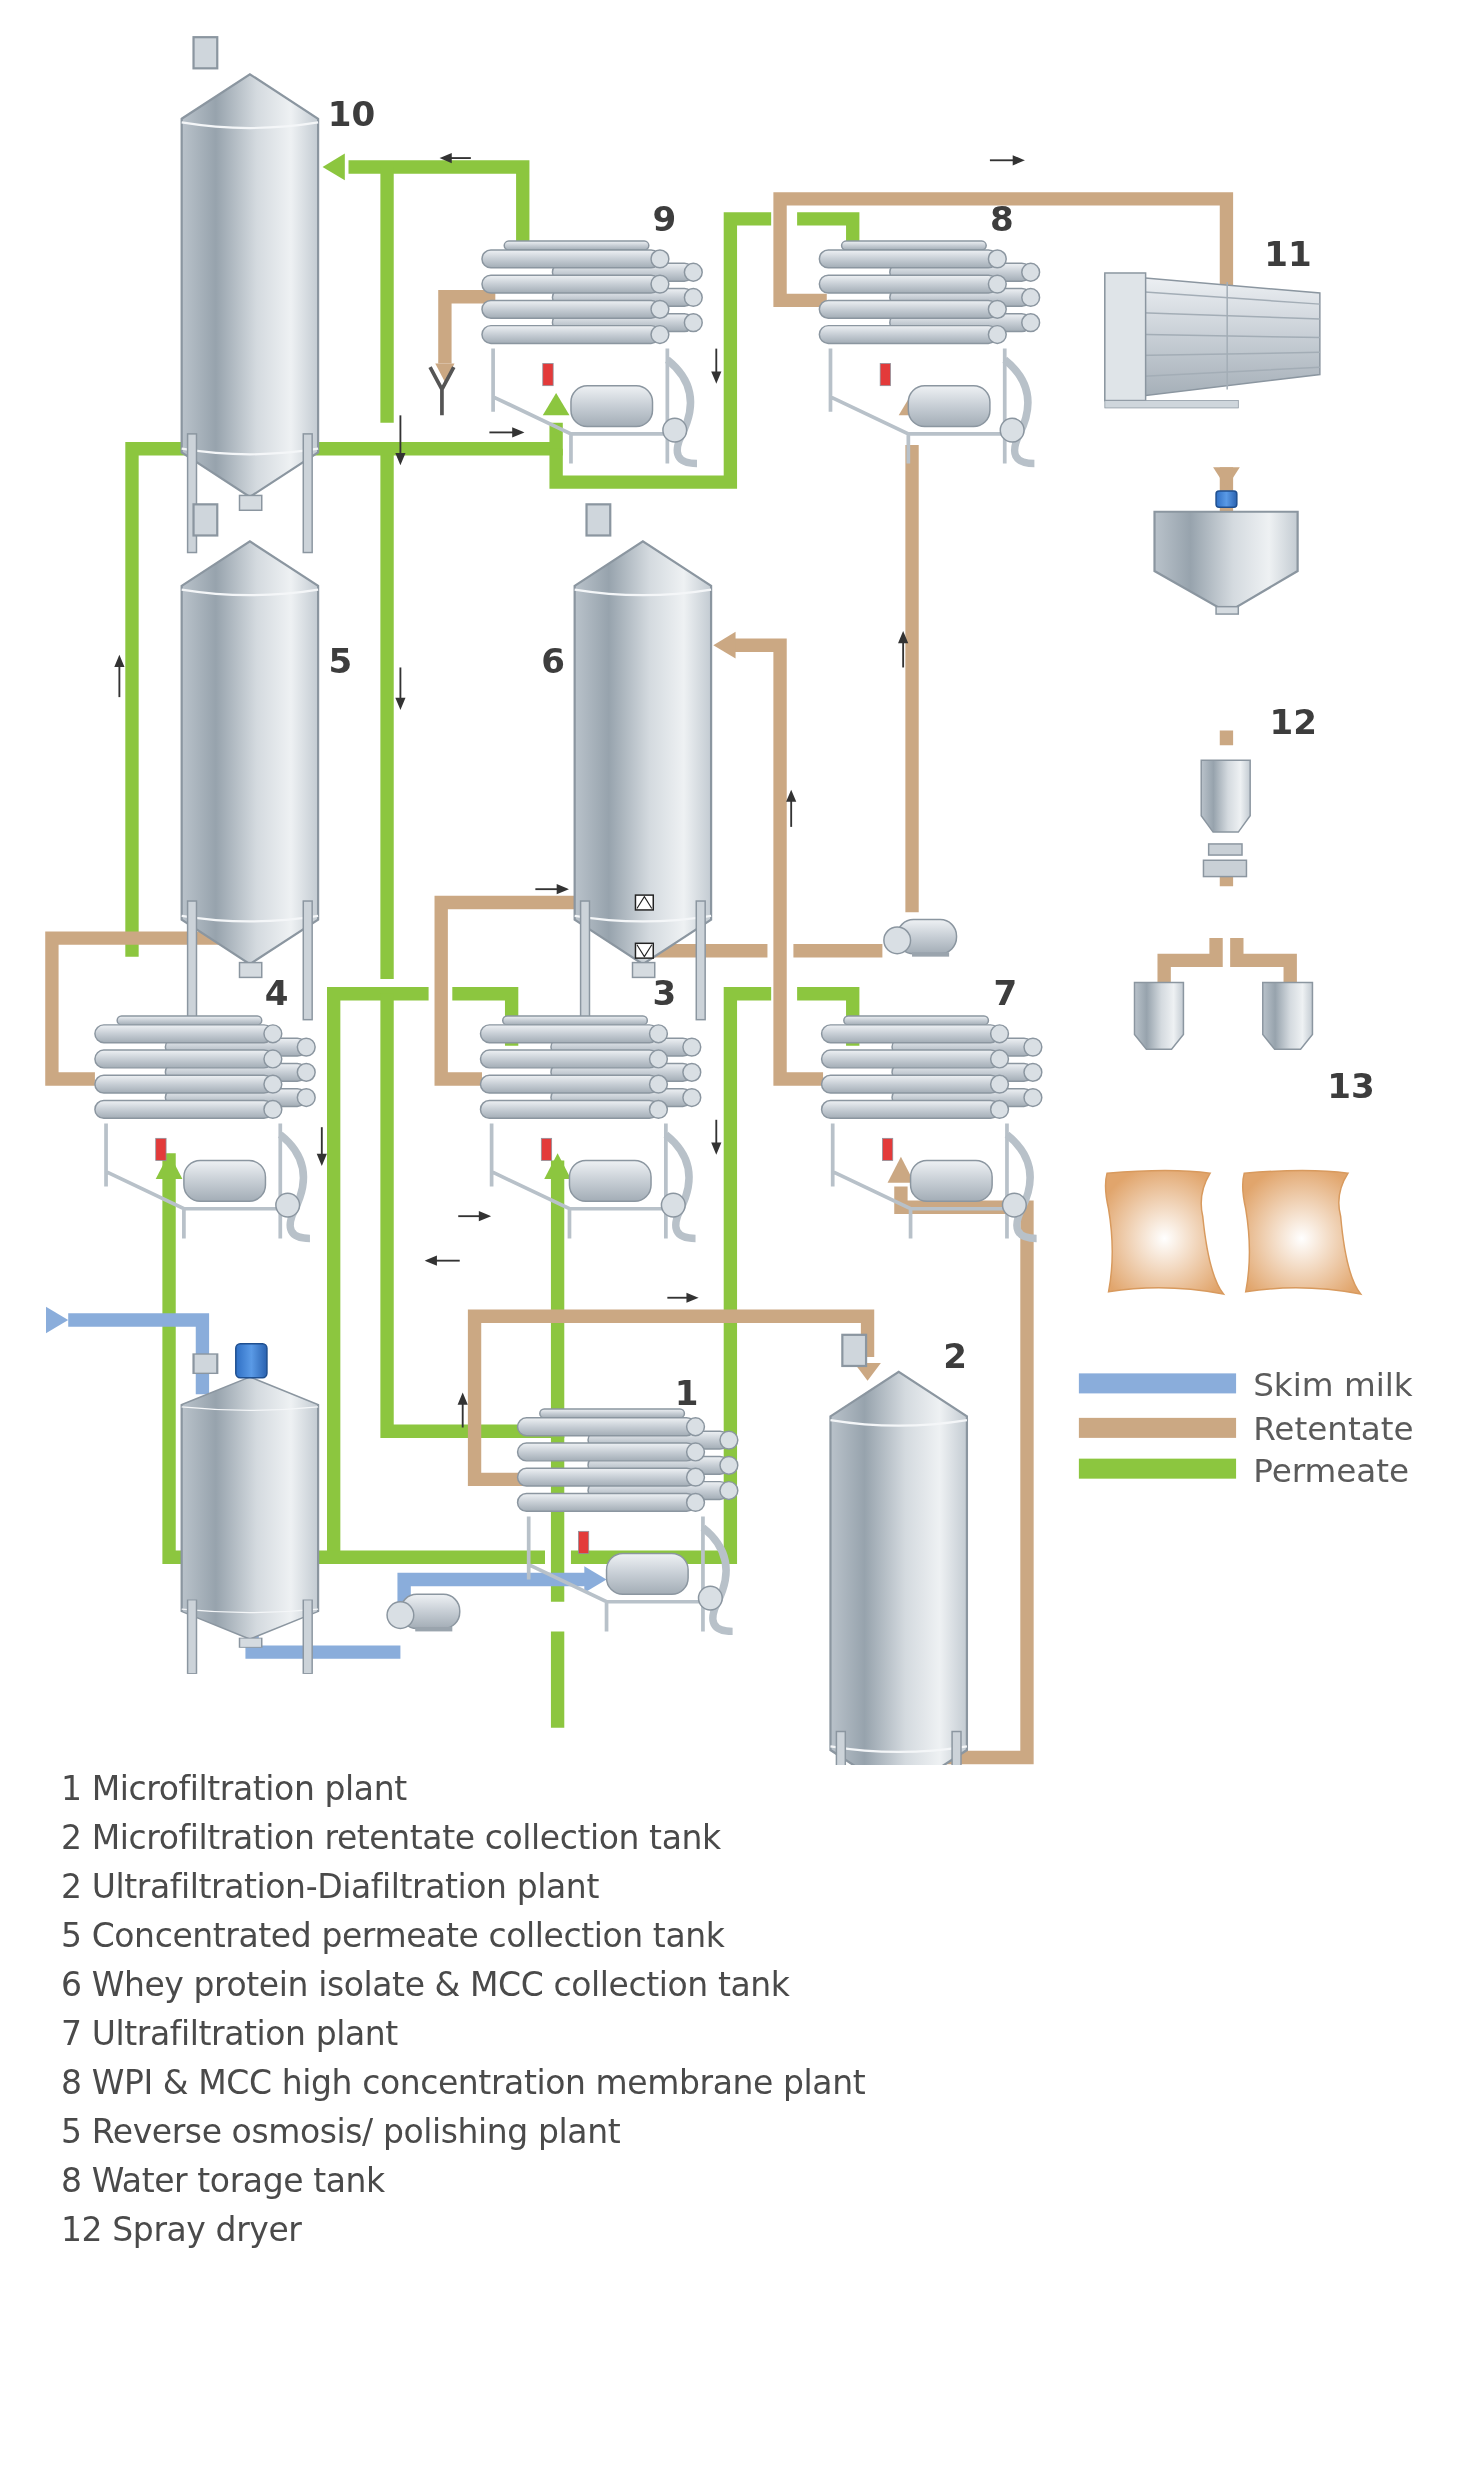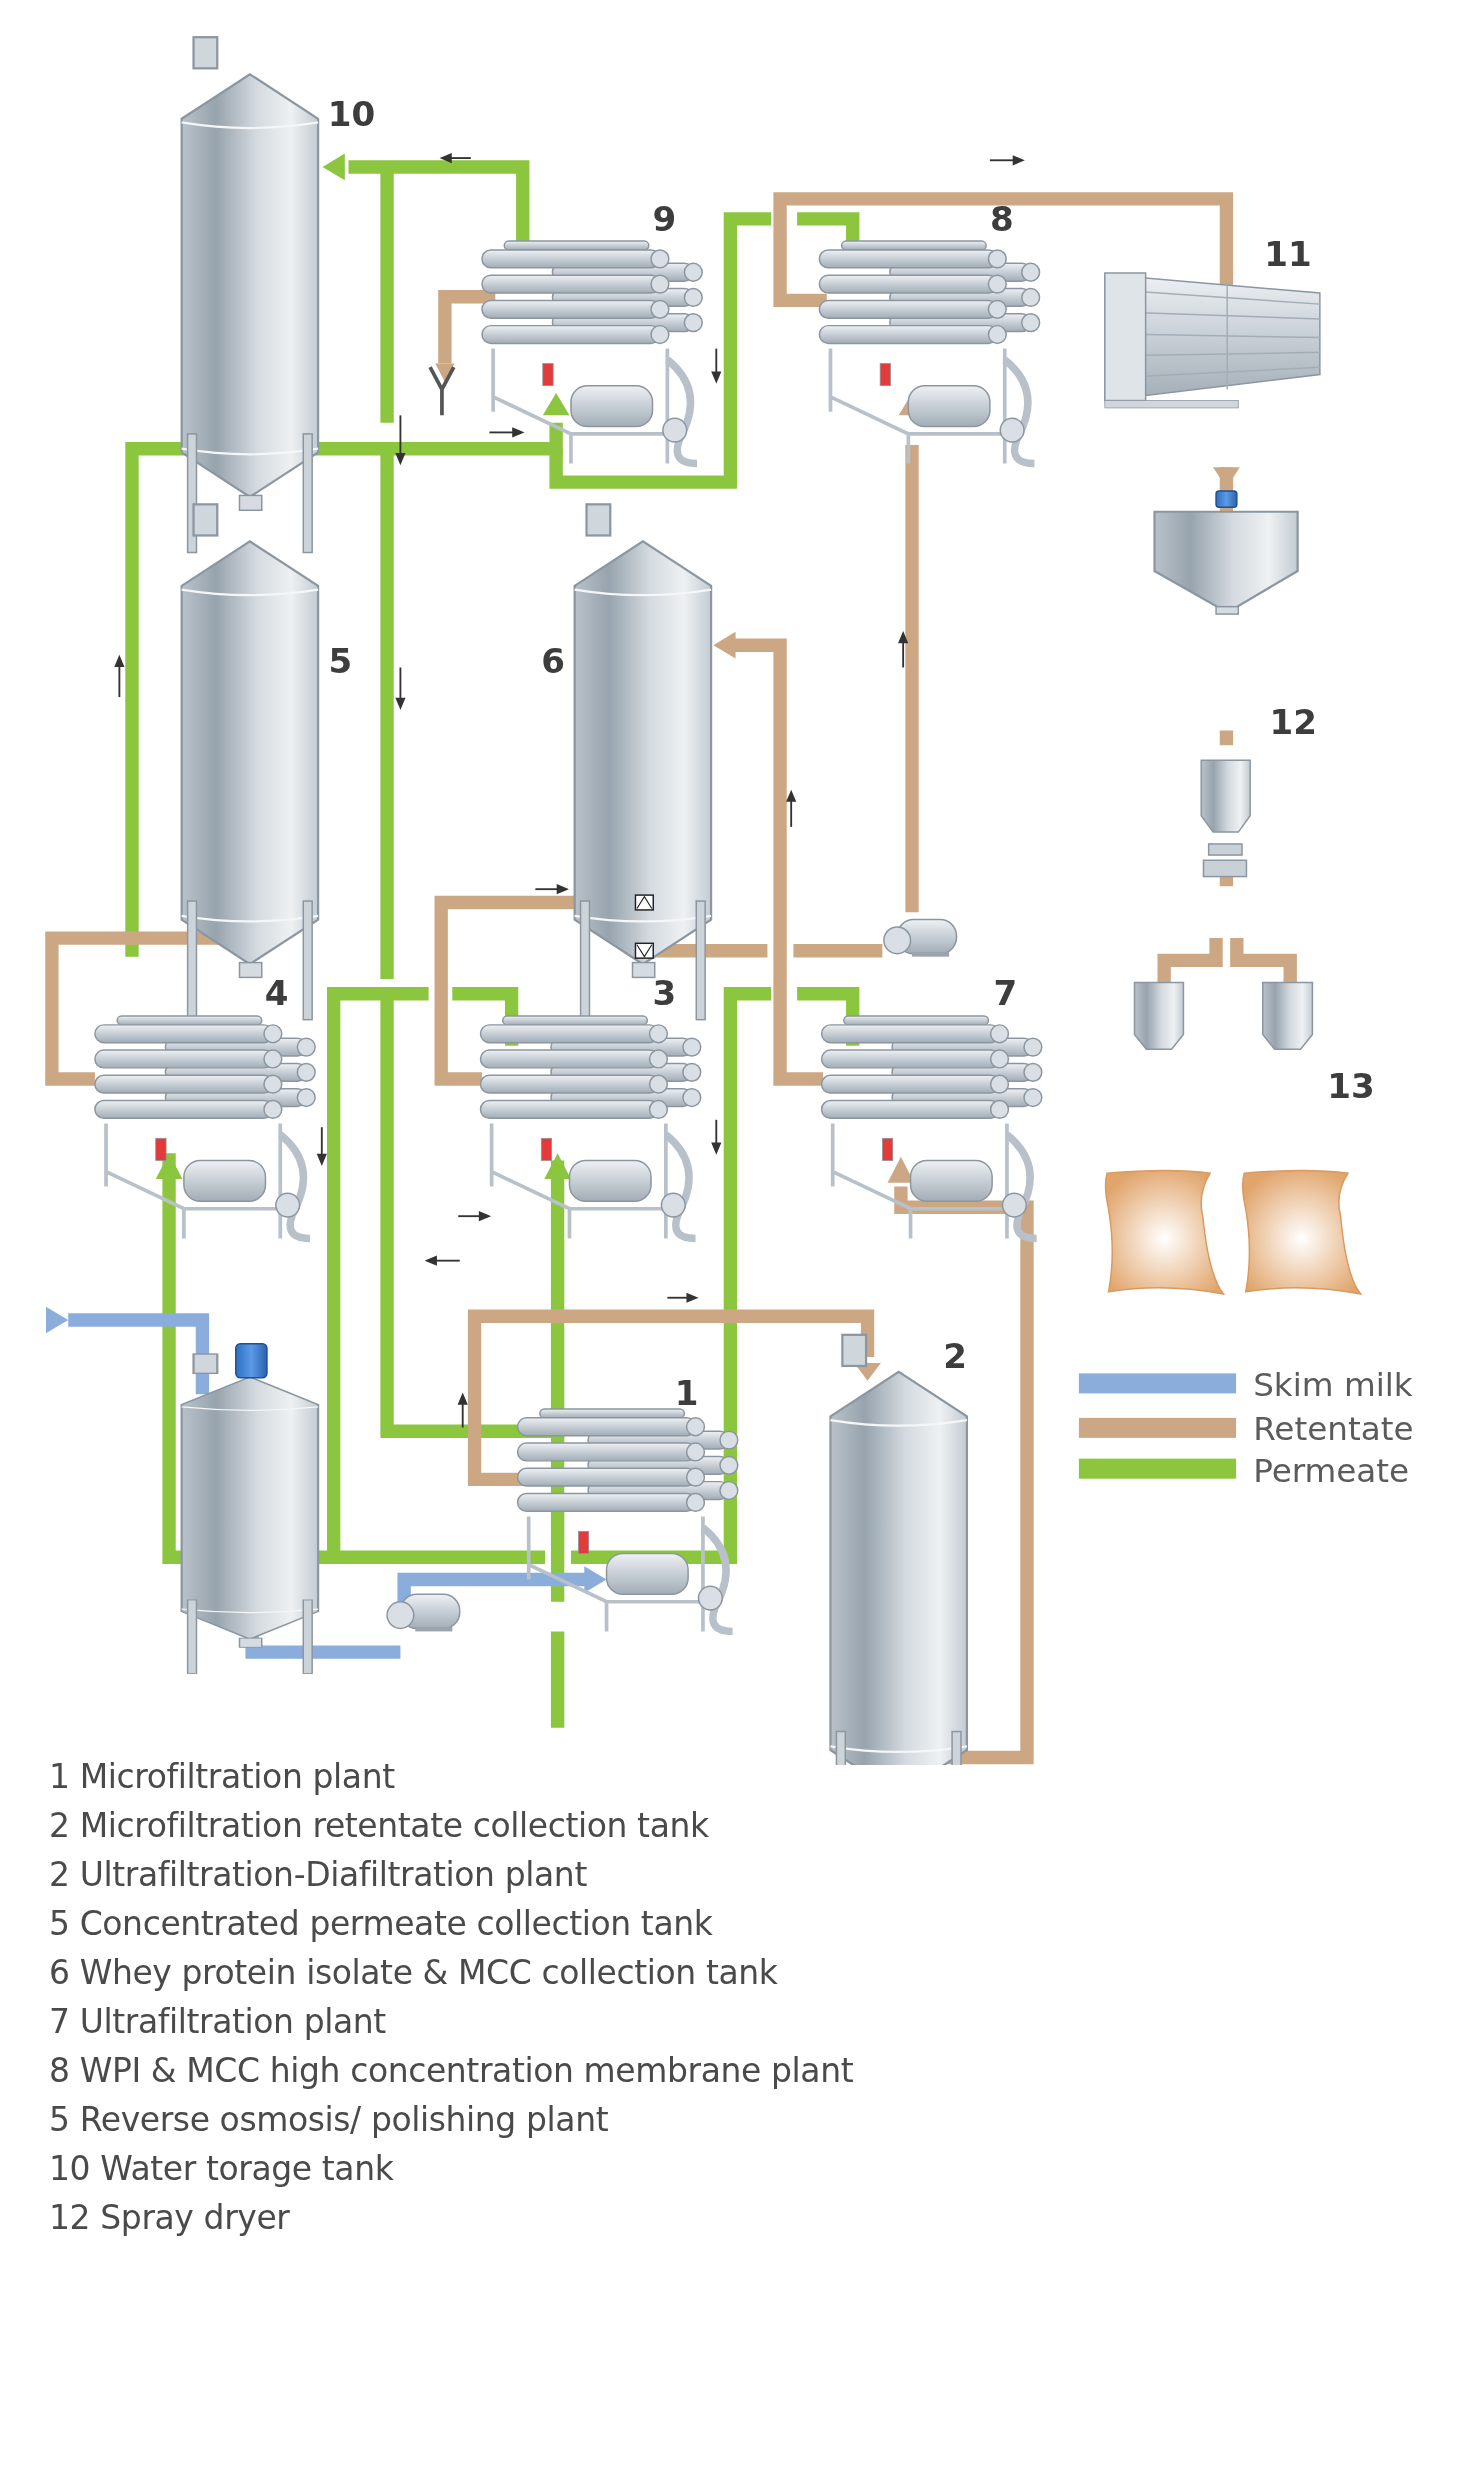--- a/index.html
+++ b/index.html
@@ -1,21 +1,21 @@
 <!DOCTYPE html>
 <html style="font-size:12px"><head>
 <meta charset="utf-8">
 <style>
   html, body { margin: 0; padding: 0; background: #ffffff; }
   body { width: 1483px; height: 2487px; position: relative; overflow: hidden;
          font-family: "Liberation Sans", "DejaVu Sans", sans-serif; }
   #diagram { position: absolute; left: 0; top: 0; width: 1483px; height: 1765px; }
   .num { font-family: "DejaVu Sans", sans-serif; font-weight: bold; fill: #3d3d3d; font-size: 46px; }
   .legend-text { font-family: "DejaVu Sans", sans-serif; fill: #5b5b5b; font-size: 44px; }
-  #key-list { position: absolute; left: 49px; top: 1752px; margin: 0; padding: 0; list-style: none; }
+  #key-list { position: absolute; left: 49px; top: 1752px; margin: 12px; padding: 0; list-style: none; }
   #key-list li { font-family: "DejaVu Sans", sans-serif; font-size: 33px; color: #4a4a4a;
                  line-height: 49px; height: 49px; white-space: nowrap; letter-spacing: -0.4px; }
 </style>
 </head>
 <body>
 
 <svg id="diagram" viewBox="0 0 2000 2380" xmlns="http://www.w3.org/2000/svg">
   <defs>
     <linearGradient id="steel" x1="0" x2="1" y1="0" y2="0">
       <stop offset="0" stop-color="#b9c2ca"></stop>
@@ -281,16 +281,16 @@
 
 <ul id="key-list">
   <li>1 Microfiltration plant</li>
   <li>2 Microfiltration retentate collection tank</li>
   <li>2 Ultrafiltration-Diafiltration plant</li>
   <li>5 Concentrated permeate collection tank</li>
   <li>6 Whey protein isolate &amp; MCC collection tank</li>
   <li>7 Ultrafiltration plant</li>
   <li>8 WPI &amp; MCC high concentration membrane plant</li>
   <li>5 Reverse osmosis/ polishing plant</li>
-  <li>10 Water torage tank</li>
+  <li>8 Water torage tank</li>
   <li>12 Spray dryer</li>
 </ul>
 
 
 </body></html>

